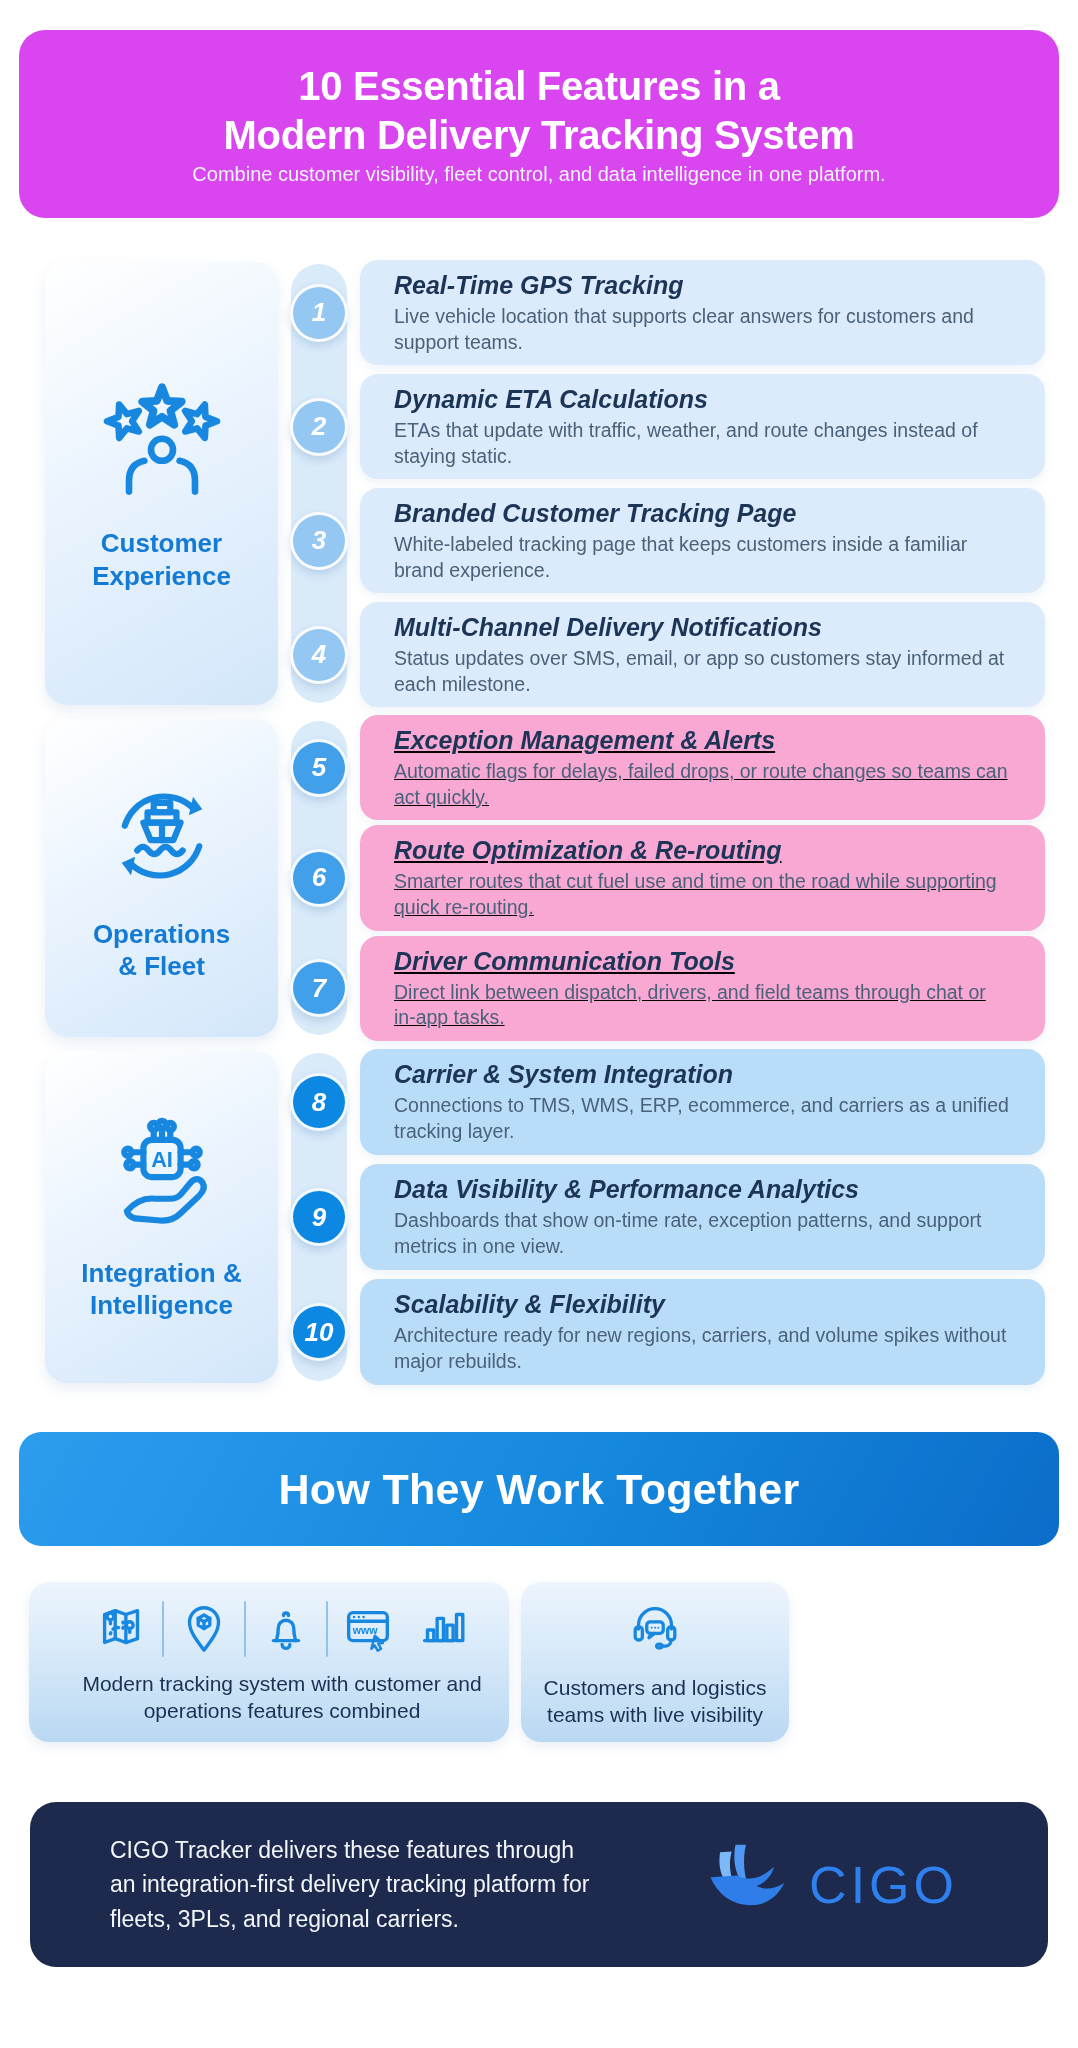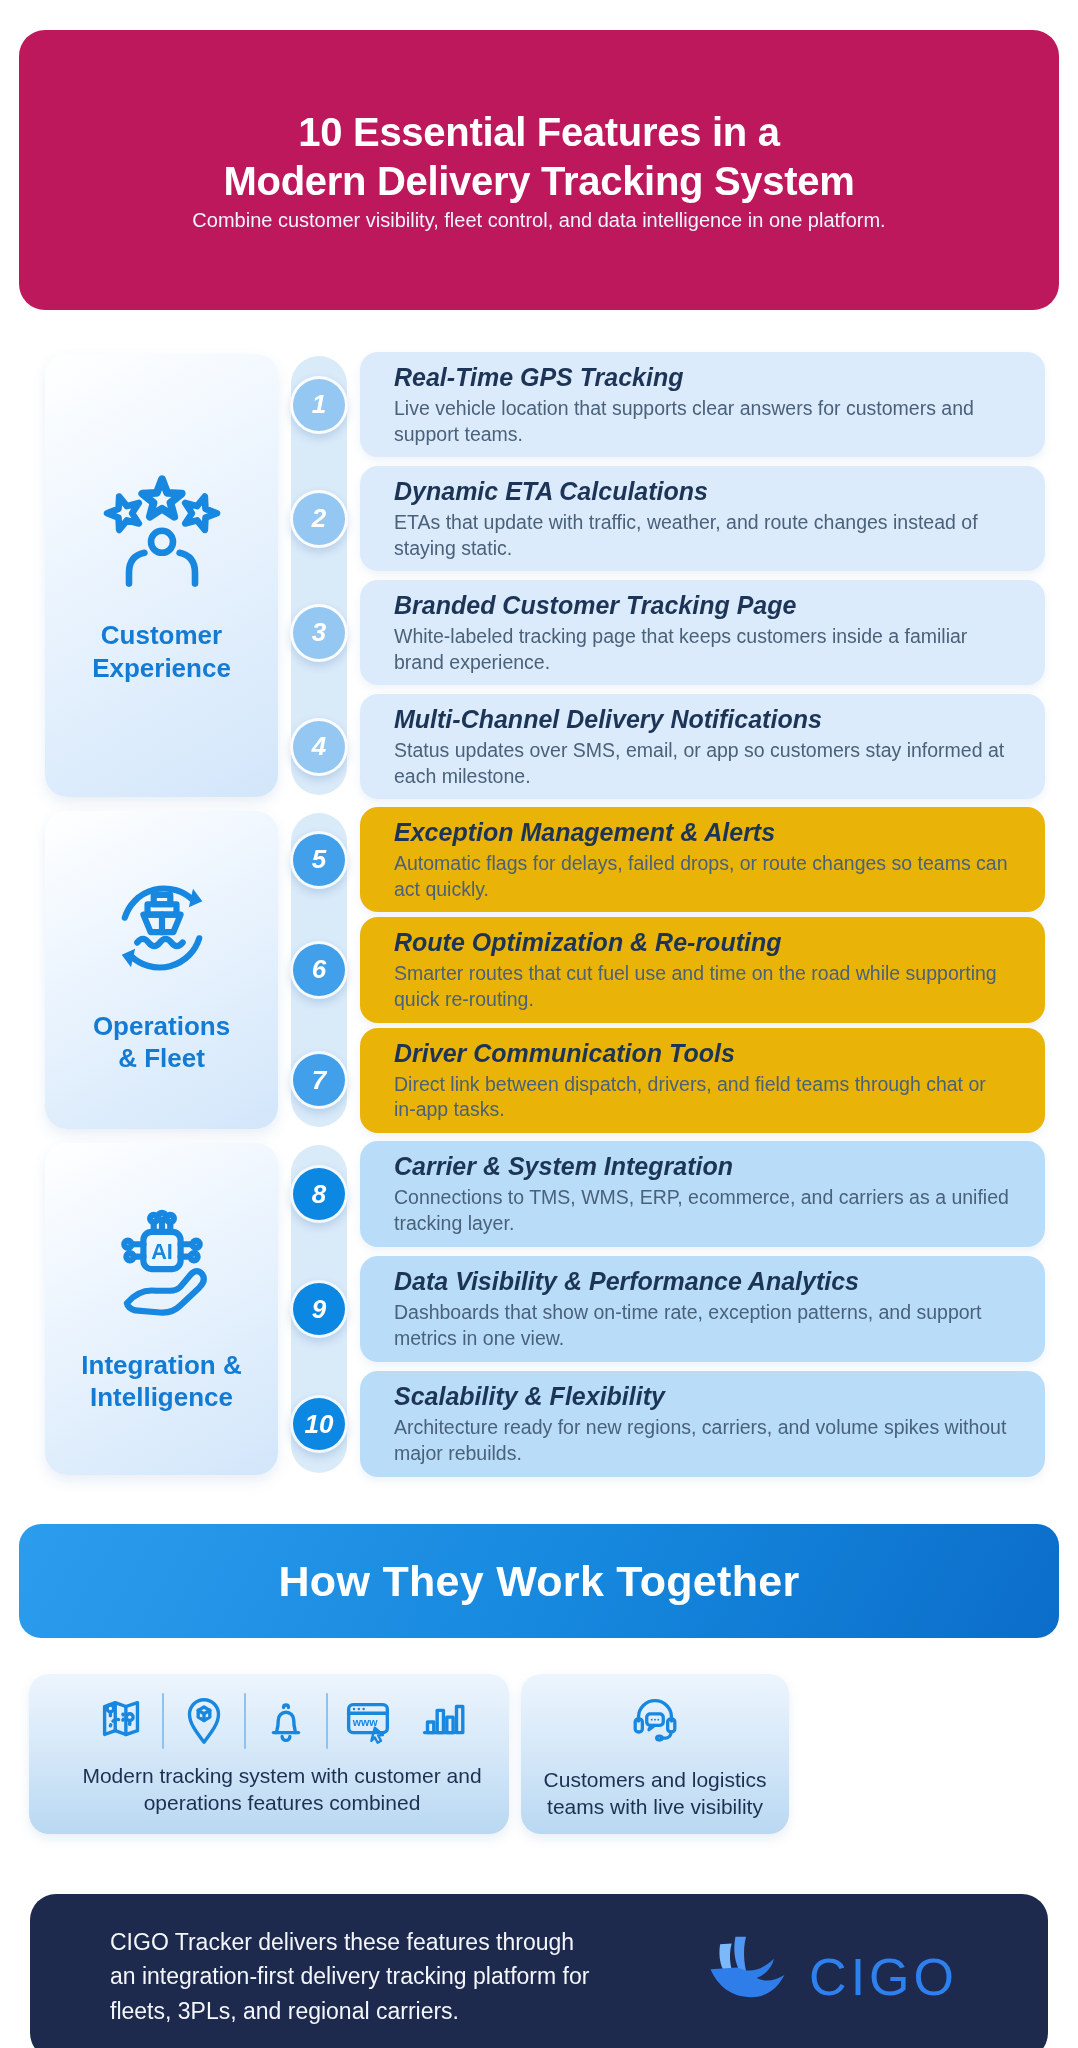--- a/index.html
+++ b/index.html
@@ -1,20 +1,20 @@
 <!DOCTYPE html>
 <html><head>
 <meta charset="utf-8">
 <style>
   html,body{margin:0;padding:0;background:#ffffff;}
   body{width:1078px;height:2048px;overflow:hidden;font-family:"Liberation Sans",sans-serif;position:relative;}
   *{box-sizing:border-box;}
 
   
-  .header{margin:30px 19px 0 19px;height:280px;background:#be185d;border-radius:26px;
+  .header{margin:30px 19px 0 19px;height:188px;background:#d946ef;border-radius:26px;
           display:flex;flex-direction:column;align-items:center;justify-content:center;text-align:center;}
   .header .title{color:#ffffff;font-size:40px;font-weight:bold;line-height:1.22;letter-spacing:-0.3px;}
   .header .subtitle{color:#eef4fb;font-size:20px;margin-top:4px;}
 
   
   .main{margin:44px 33px 0 45px;}
   .group{display:flex;align-items:stretch;margin-bottom:14px;}
   .g1{height:443px;} .g2{height:318px;} .g3{height:332px;}
   .panel{width:233px;flex:none;border-radius:22px;
          background:linear-gradient(150deg,#ffffff 0%,#eef6fe 35%,#d2e6fa 100%);
@@ -25,21 +25,21 @@
   .strip{position:absolute;left:13px;top:2px;bottom:2px;width:56px;border-radius:30px;
          background:rgba(186,216,244,0.55);z-index:0;}
   .frow{flex:1;display:flex;align-items:center;min-height:0;}
   .ccol{width:82px;flex:none;display:flex;align-items:center;justify-content:center;position:relative;z-index:1;}
   .num{width:58px;height:58px;border-radius:50%;border:3px solid rgba(255,255,255,0.95);
        display:flex;align-items:center;justify-content:center;color:#ffffff;
        font-size:26px;font-weight:bold;font-style:italic;box-shadow:0 4px 8px rgba(30,90,160,0.18);}
   .g1 .num{background:#94c7f2;} .g2 .num{background:#42a0ea;} .g3 .num{background:#0c87e2;}
   .card{flex:1;border-radius:18px;padding:10px 34px;display:flex;flex-direction:column;justify-content:center;
         box-shadow:0 4px 10px rgba(40,100,170,0.08);overflow:hidden;}
-  .g1 .card{background:#dcebfc;} .g2 .card{background:#eab308;} .g3 .card{background:#b9ddf9;}
+  .g1 .card{background:#dcebfc;} .g2 .card{background:#f9a8d4;text-decoration:underline;} .g3 .card{background:#b9ddf9;}
   .ftitle{color:#1c3456;font-size:25px;font-weight:bold;font-style:italic;line-height:1.2;margin-bottom:4px;}
   .fdesc{color:#4a617a;font-size:19.5px;line-height:1.32;}
 
   
   .banner{margin:49px 19px 0 19px;height:114px;border-radius:22px;
           background:linear-gradient(120deg,#2c9ded 0%,#1587dd 55%,#0b6dc9 100%);
           display:flex;align-items:center;justify-content:center;}
   .banner .btitle{color:#ffffff;font-size:43px;font-weight:bold;letter-spacing:0.3px;}
 
   

